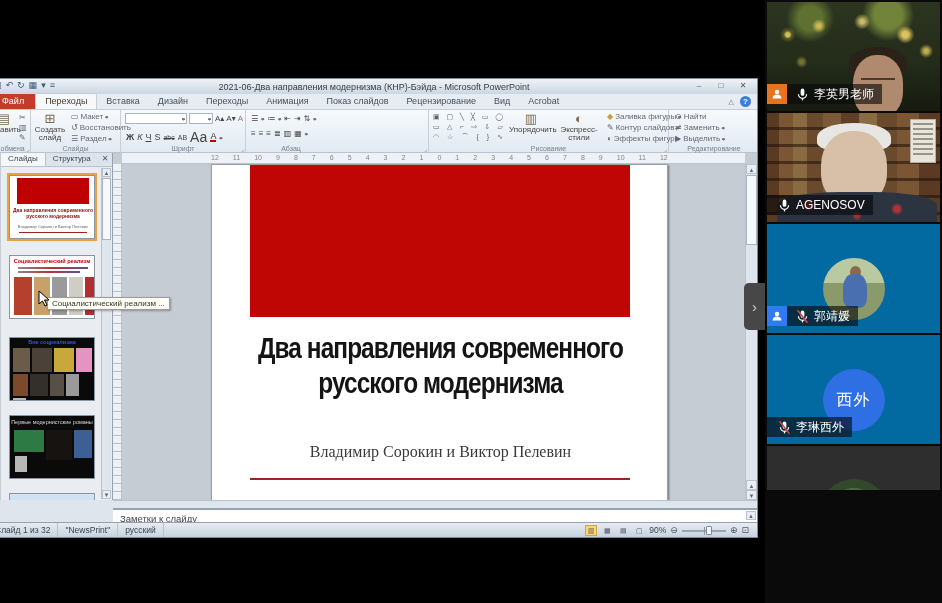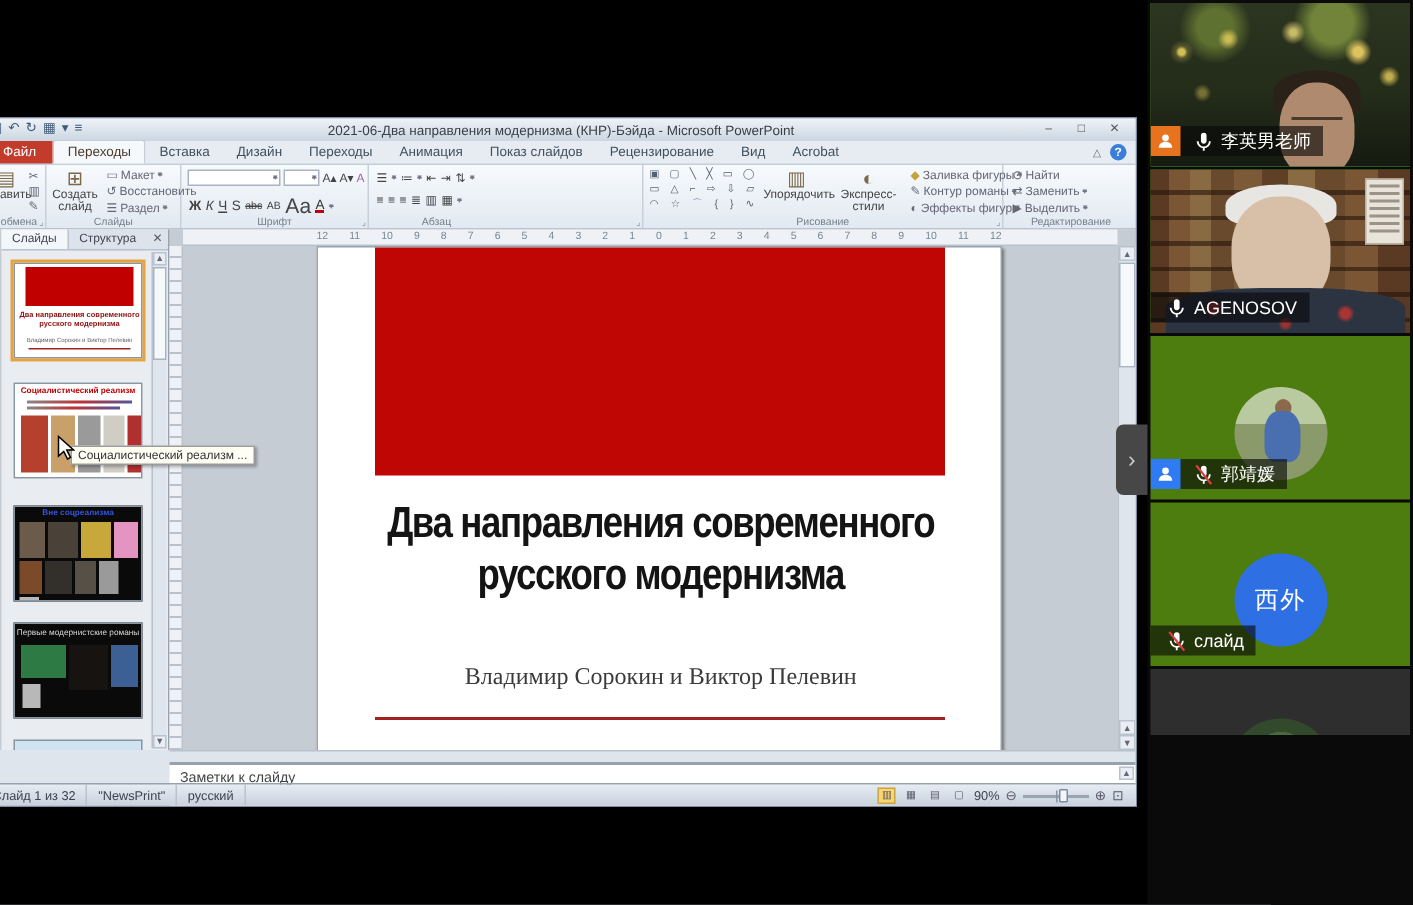--- a/index.html
+++ b/index.html
@@ -144,21 +144,21 @@
   .cursor{position:absolute;left:38px;top:290px;z-index:30;}
   .tooltip{position:absolute;left:47px;top:297px;z-index:29;background:#fffef4;border:1px solid #9a9a9a;
     font-size:8px;color:#333;padding:1px 4px;box-shadow:1px 1px 2px rgba(0,0,0,.3);white-space:nowrap;}
 
   
   .chevtab{position:absolute;left:744px;top:283px;width:21px;height:47px;background:#474747;
     border-radius:5px 0 0 5px;color:#cfcfcf;font-size:15px;display:flex;align-items:center;justify-content:center;z-index:5;}
 
   
   .people{position:absolute;left:765px;top:0;width:177px;height:603px;background:#0a0a0a;}
-  .tile{position:relative;width:173px;height:109px;margin:0 auto 2px auto;background:#4d7c0f;overflow:hidden;}
+  .tile{position:relative;width:173px;height:109px;margin:0 auto 2px auto;background:#0369a1;overflow:hidden;}
   .tile.first{margin-top:2px;}
   .tile.active{box-shadow:inset 0 0 0 2px #1fa24a;}
   .tile.partial{height:44px;background:#2e2e2e;}
   .vid{position:absolute;inset:0;}
   .vid.v1{background:
     radial-gradient(circle at 12% 30%,rgba(230,205,90,.9) 0 2px,rgba(230,205,90,.25) 4px,transparent 8px),
     radial-gradient(circle at 30% 22%,rgba(230,205,90,.8) 0 2px,transparent 7px),
     radial-gradient(circle at 55% 18%,rgba(240,220,120,.8) 0 2px,transparent 8px),
     radial-gradient(circle at 80% 30%,rgba(240,210,100,.9) 0 3px,transparent 9px),
     radial-gradient(circle at 92% 45%,rgba(230,205,90,.8) 0 2px,transparent 7px),
@@ -371,21 +371,21 @@
           <span>Экспресс-стили</span>
         </div>
         <div class="minicol" style="left:178px;top:2px;">
           <span class="mrow">
               <i style="color:#c7a23c;">◆</i>
               <span>Заливка фигуры</span>
               <s class="dd">▾</s>
             </span>
           <span class="mrow">
               <i>✎</i>
-              <span>Контур романы</span>
+              <span>Контур слайдов</span>
               <s class="dd">▾</s>
             </span>
           <span class="mrow">
               <i>◐</i>
               <span>Эффекты фигур</span>
               <s class="dd">▾</s>
             </span>
         </div>
         <div class="rlabel">Рисование</div>
         <span class="launcher">⌟</span>
@@ -654,21 +654,21 @@
       </div>
       <div class="nametag nobadge">
         <span class="mic">
           <svg width="15" height="15" viewBox="0 0 24 24">
               <rect x="9" y="2.5" width="6" height="11.5" rx="3" fill="#fff"></rect>
               <path d="M5.5 11.5a6.5 6.5 0 0 0 13 0" fill="none" stroke="#fff" stroke-width="2"></path>
               <line x1="12" y1="18" x2="12" y2="21.5" stroke="#fff" stroke-width="2"></line>
               <line class="micline" x1="4" y1="2" x2="20" y2="22" stroke="#e03e3e" stroke-width="2.5"></line>
             </svg>
         </span>
-        <span class="pname">слайд</span>
+        <span class="pname">李琳西外</span>
       </div>
     </div>
 
     <div class="tile partial">
       <div class="av6"></div>
     </div>
   </aside>
 </div>
 
 </body></html>

